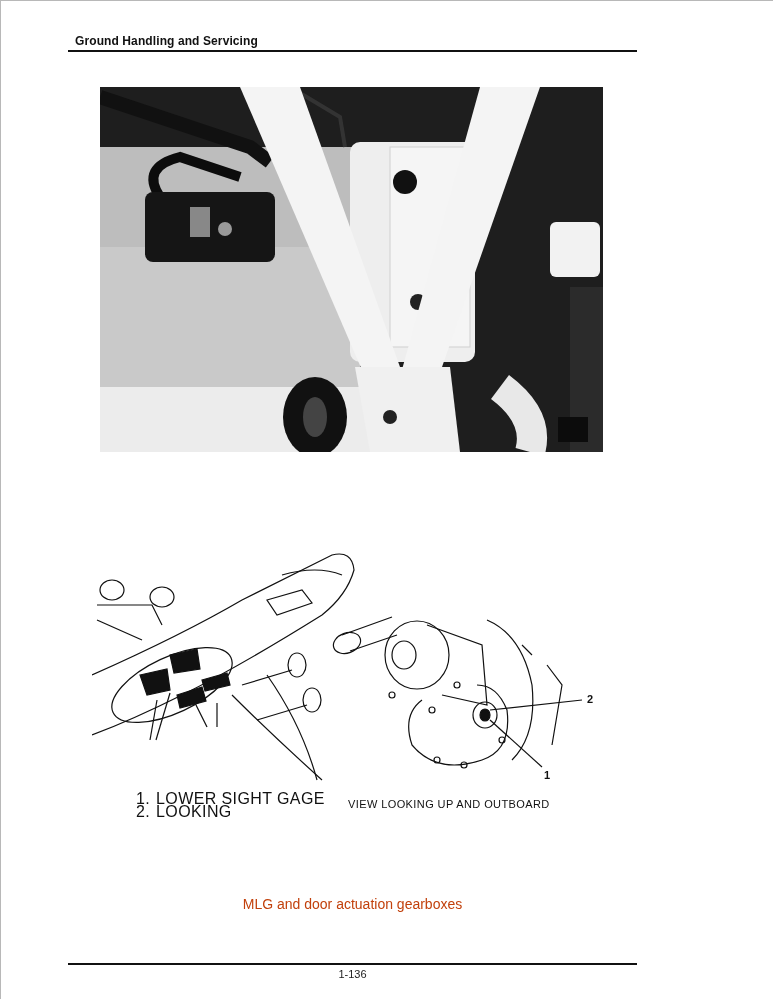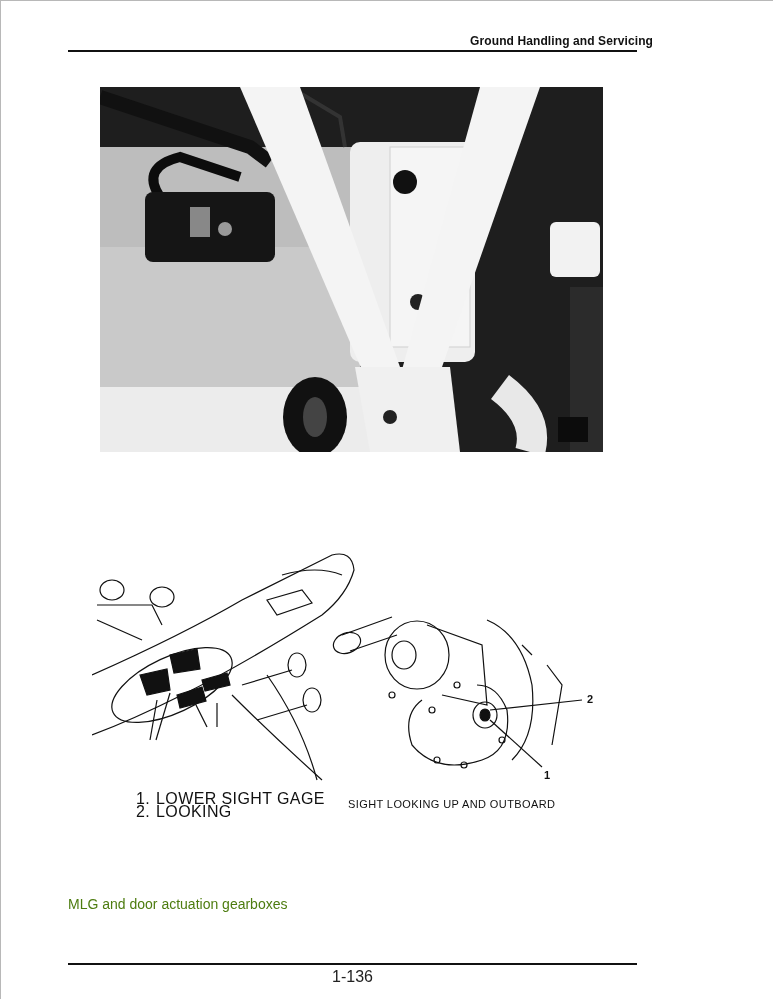--- a/index.html
+++ b/index.html
@@ -1,32 +1,32 @@
 <!DOCTYPE html>
 <html><head>
   <meta charset="utf-8">
   <style>
     html, body { margin: 0; padding: 0; background: #ffffff; }
     body { width: 774px; height: 1000px; position: relative; overflow: hidden;
            font-family: "Liberation Sans", sans-serif; color: #111; }
     .page-border { position: absolute; left: 0; top: 0; width: 773px; height: 999px;
                    border-top: 1px solid #b8b8b8; border-left: 1px solid #b8b8b8; box-sizing: border-box; }
-    .header-title { position: absolute; top: 34px; left: 84px; width: 569px; text-align: right;
+    .header-title { position: absolute; top: 34px; left: 75px; width: 569px; text-align: left;
                     font-size: 12px; font-weight: bold; letter-spacing: 0.1px; }
     .rule { position: absolute; left: 68px; width: 569px; height: 2px; background: #111; }
     .rule.top { top: 50px; }
     .rule.bottom { top: 963px; }
-    .page-number { position: absolute; top: 968px; left: 68px; width: 569px; text-align: center; font-size: 16px; color: #222; }
+    .page-number { position: absolute; top: 968px; left: 68px; width: 569px; text-align: center; font-size: 11px; color: #222; }
     .photo { position: absolute; left: 100px; top: 87px; width: 503px; height: 365px; background: #2a2a2a; overflow: hidden; }
     .photo svg { display: block; }
     .diagram { position: absolute; left: 92px; top: 545px; width: 520px; height: 240px; }
     .legend { position: absolute; left: 136px; top: 792px; font-size: 16px; line-height: 13px; letter-spacing: 0.4px; }
     .legend .num { display: inline-block; width: 20px; }
     .view-label { position: absolute; left: 348px; top: 798px; font-size: 11px; letter-spacing: 0.4px; }
-    .caption { position: absolute; top: 896px; left: 68px; width: 569px; text-align: left; font-size: 14px; color: #4d7c0f; }
+    .caption { position: absolute; top: 896px; left: 68px; width: 569px; text-align: center; font-size: 14px; color: #c2410c; }
   </style>
 </head>
 <body>
 
 <div class="page-border"></div>
 
 <div class="header-title">Ground Handling and Servicing</div>
 <div class="rule top"></div>
 
 <div class="photo">
@@ -122,18 +122,18 @@
 
 <div class="legend">
   <div>
     <span class="num">1.</span><span>LOWER SIGHT GAGE</span>
   </div>
   <div>
     <span class="num">2.</span><span>LOOKING</span>
   </div>
 </div>
 
-<div class="view-label">SIGHT LOOKING UP AND OUTBOARD</div>
+<div class="view-label">VIEW LOOKING UP AND OUTBOARD</div>
 
 <div class="caption">MLG and door actuation gearboxes</div>
 
 <div class="rule bottom"></div>
 <div class="page-number">1-136</div>
 
 </body></html>

